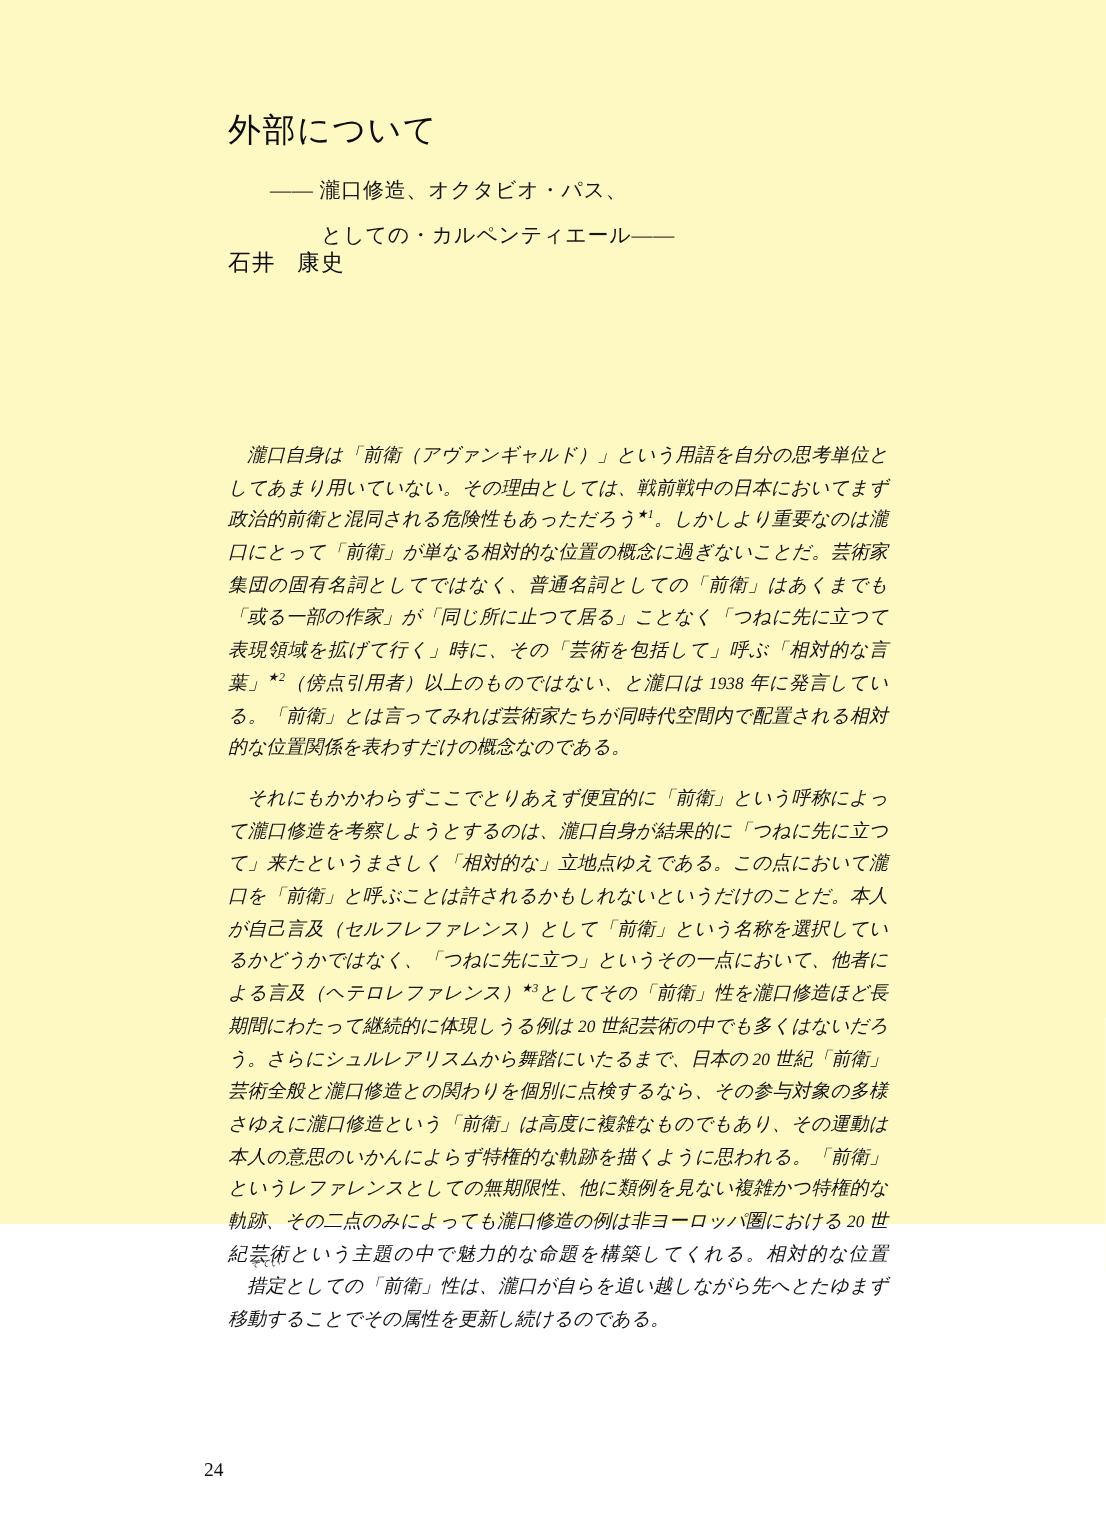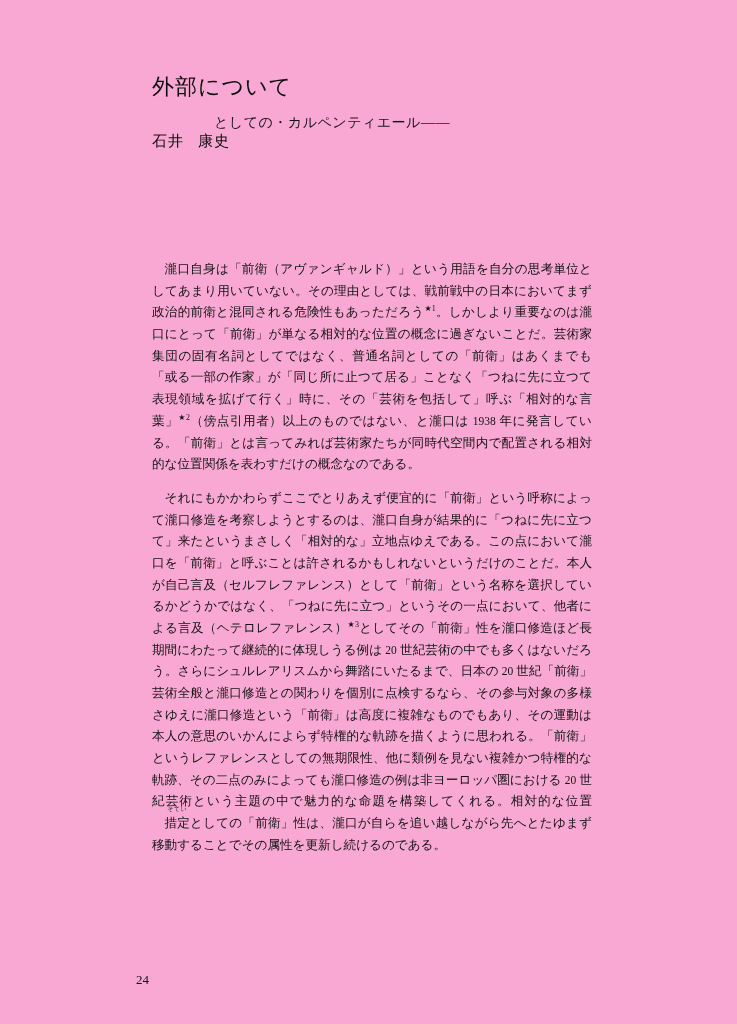--- a/index.html
+++ b/index.html
@@ -12,22 +12,22 @@
     height: 1024px;
     font-family: "Liberation Serif", "DejaVu Serif", serif;
     color: #111111;
     position: relative;
     overflow: hidden;
   }
   .page {
     position: absolute;
     left: 0; top: 0;
     width: 737px;
-    height: 1024px;
-    background: #f9a8d4;
+    height: 816px;
+    background: #fef9c3;
   }
   .content {
     position: absolute;
     left: 152px;
     top: 0;
     width: 440px;
   }
   .title {
     font-size: 22px;
     letter-spacing: 1px;
@@ -60,20 +60,21 @@
   .body-block {
     margin-top: 108px;
     font-size: 12.6px;
     line-height: 1.72;
     text-align: justify;
     color: #131313;
   }
   .para {
     margin: 0 0 0 0;
     text-indent: 1em;
+    font-style: italic;
   }
   .para + .para {
     margin-top: 12px;
   }
   .sup {
     font-size: 8px;
     vertical-align: super;
     letter-spacing: 0;
   }
   .num {
@@ -103,20 +104,21 @@
   }
 </style>
 </head>
 <body>
 
 <div class="page">
   <div class="content">
 
     <div class="title">外部について</div>
 
+    <div class="subtitle-line1">—— 瀧口修造、オクタビオ・パス、</div>
     <div class="subtitle-line2">としての・カルペンティエール——</div>
 
     <div class="author">
       <span>石井</span><span class="given">康史</span>
     </div>
 
     <div class="body-block">
       <p class="para" id="para-0">瀧口自身は「前衛（アヴァンギャルド）」という用語を自分の思考単位としてあまり用いていない。その理由としては、戦前戦中の日本においてまず政治的前衛と混同される危険性もあっただろう<span class="sup">★1</span>。しかしより重要なのは瀧口にとって「前衛」が単なる相対的な位置の概念に過ぎないことだ。芸術家集団の固有名詞としてではなく、普通名詞としての「前衛」はあくまでも「或る一部の作家」が「同じ所に止つて居る」ことなく「つねに先に立つて表現領域を拡げて行く」時に、その「芸術を包括して」呼ぶ「相対的な言葉」<span class="sup">★2</span>（傍点引用者）以上のものではない、と瀧口は <span class="num">1938</span> 年に発言している。「前衛」とは言ってみれば芸術家たちが同時代空間内で配置される相対的な位置関係を表わすだけの概念なのである。</p>
       <p class="para" id="para-1">それにもかかわらずここでとりあえず便宜的に「前衛」という呼称によって瀧口修造を考察しようとするのは、瀧口自身が結果的に「つねに先に立つて」来たというまさしく「相対的な」立地点ゆえである。この点において瀧口を「前衛」と呼ぶことは許されるかもしれないというだけのことだ。本人が自己言及（セルフレファレンス）として「前衛」という名称を選択しているかどうかではなく、「つねに先に立つ」というその一点において、他者による言及（ヘテロレファレンス）<span class="sup">★3</span>としてその「前衛」性を瀧口修造ほど長期間にわたって継続的に体現しうる例は <span class="num">20</span> 世紀芸術の中でも多くはないだろう。さらにシュルレアリスムから舞踏にいたるまで、日本の <span class="num">20</span> 世紀「前衛」芸術全般と瀧口修造との関わりを個別に点検するなら、その参与対象の多様さゆえに瀧口修造という「前衛」は高度に複雑なものでもあり、その運動は本人の意思のいかんによらず特権的な軌跡を描くように思われる。「前衛」というレファレンスとしての無期限性、他に類例を見ない複雑かつ特権的な軌跡、その二点のみによっても瀧口修造の例は非ヨーロッパ圏における <span class="num">20</span> 世紀芸術という主題の中で魅力的な命題を構築してくれる。相対的な位置<span class="ruby-host"><span class="rt">そてい</span>措定</span>としての「前衛」性は、瀧口が自らを追い越しながら先へとたゆまず移動することでその属性を更新し続けるのである。</p>
     </div>

